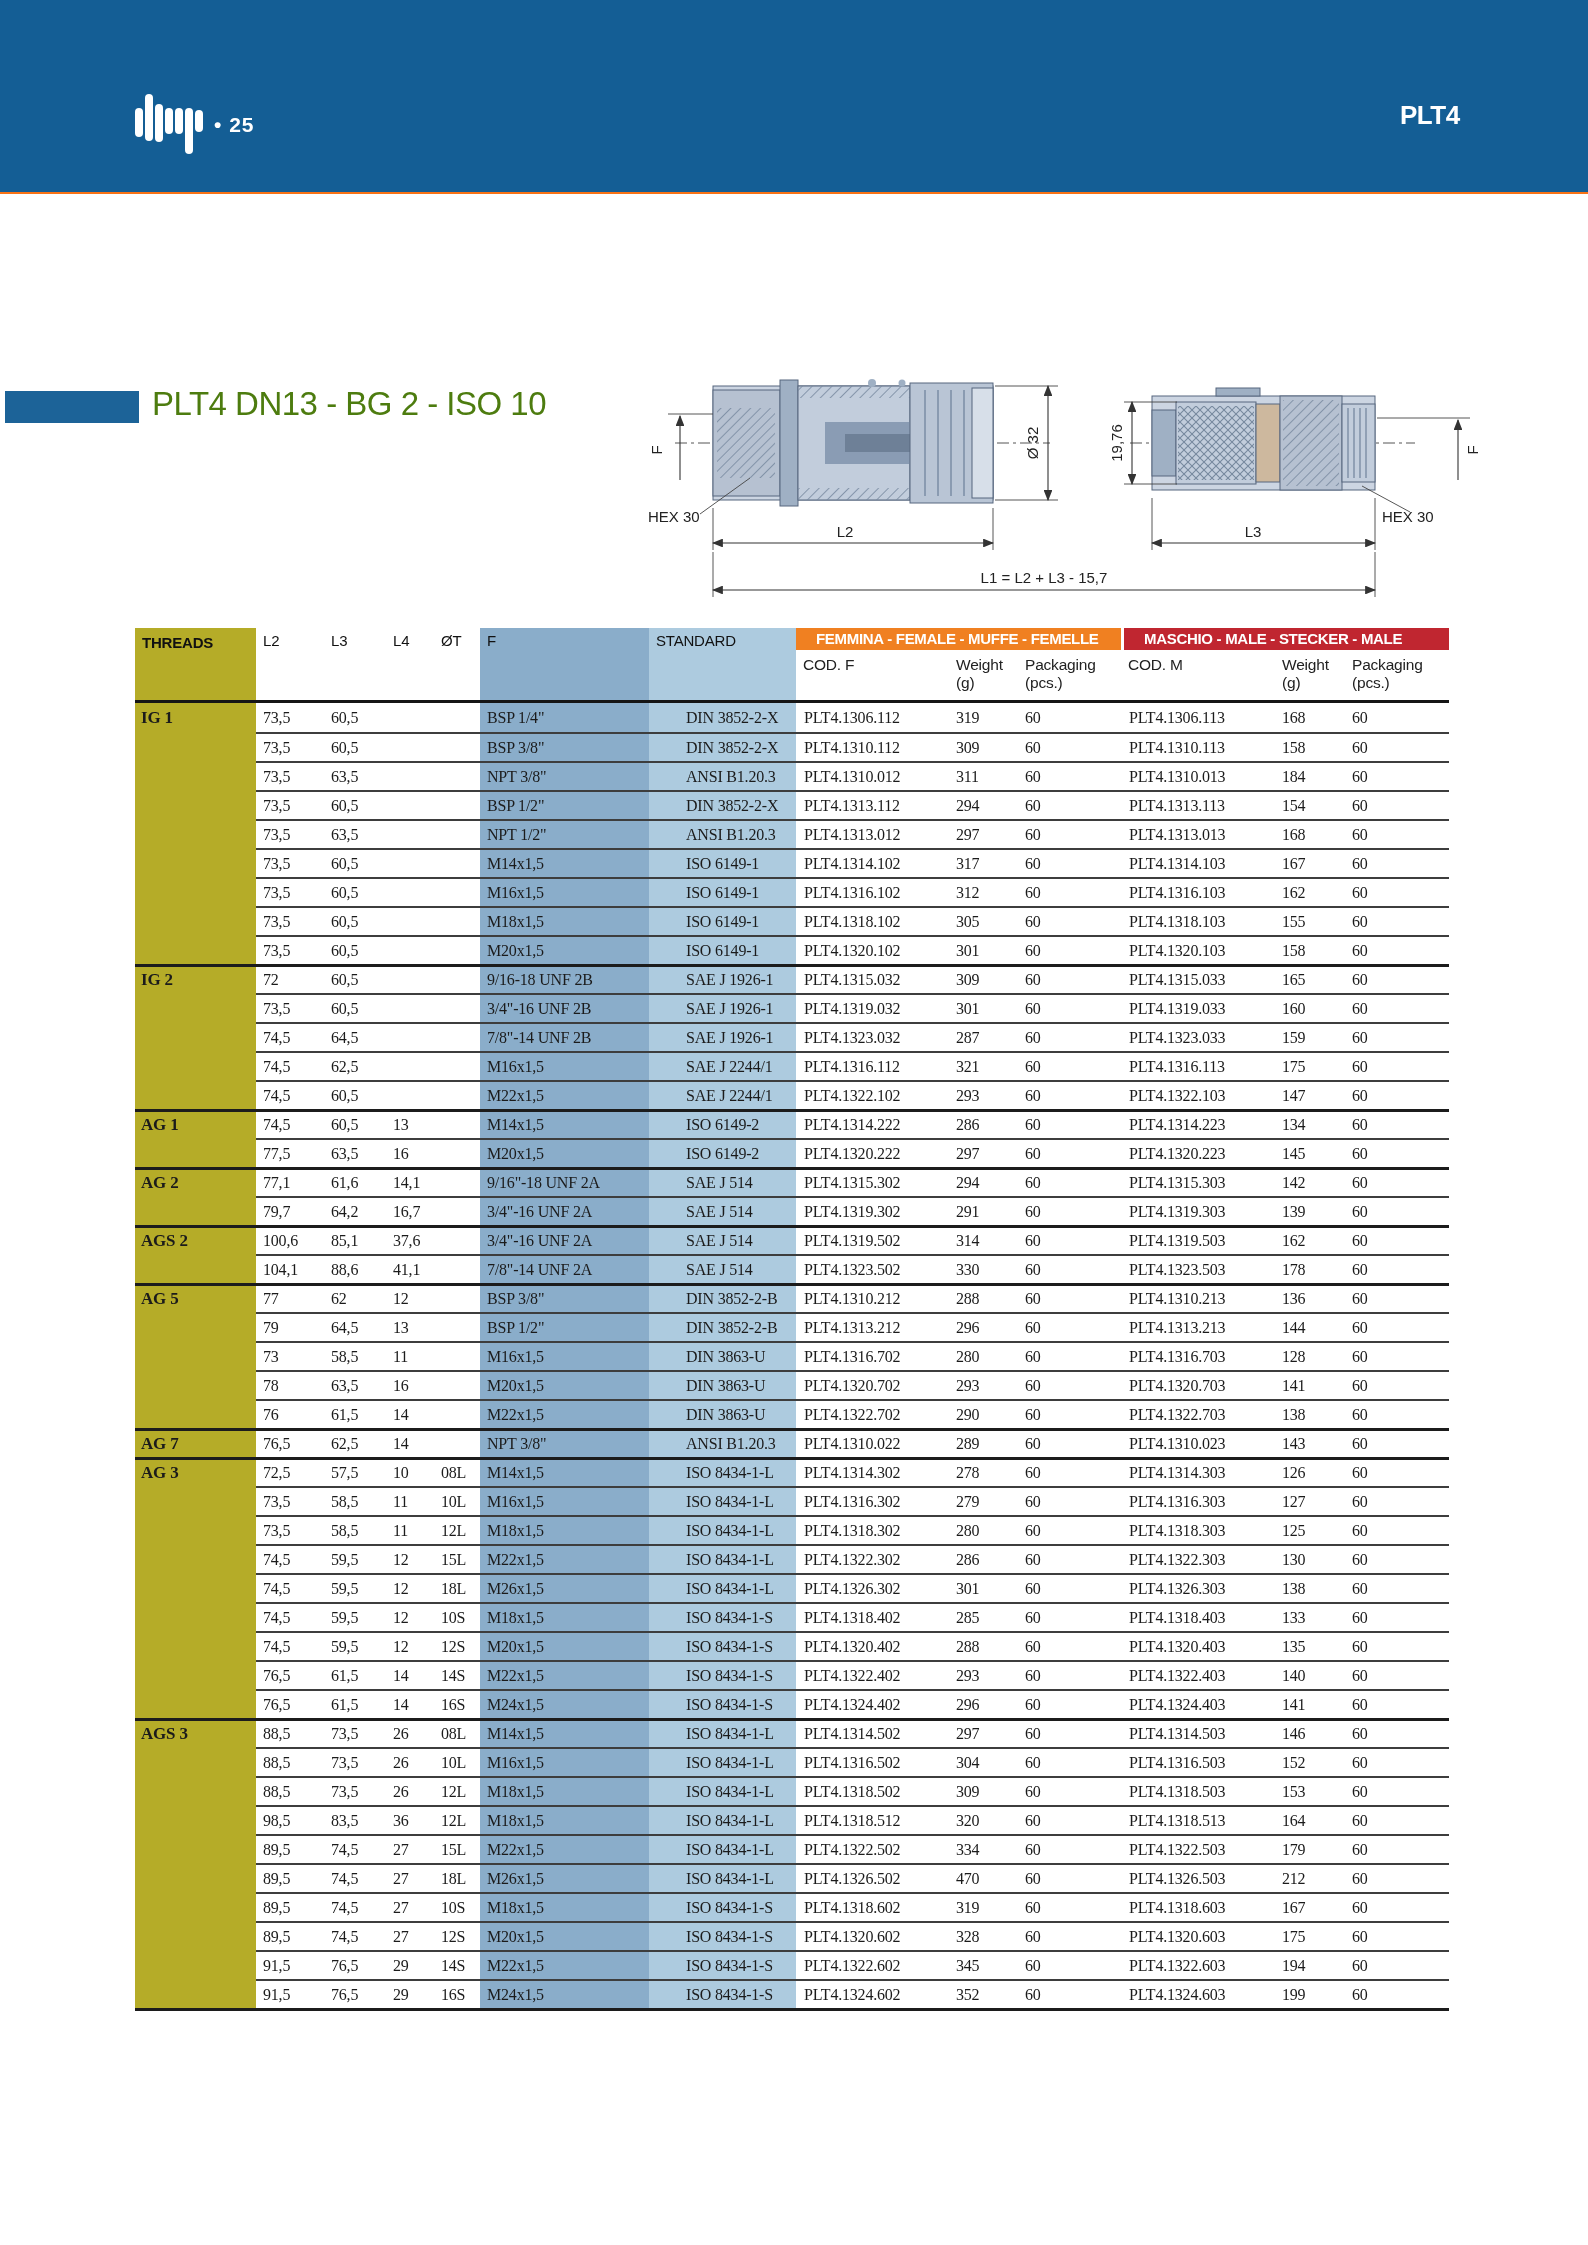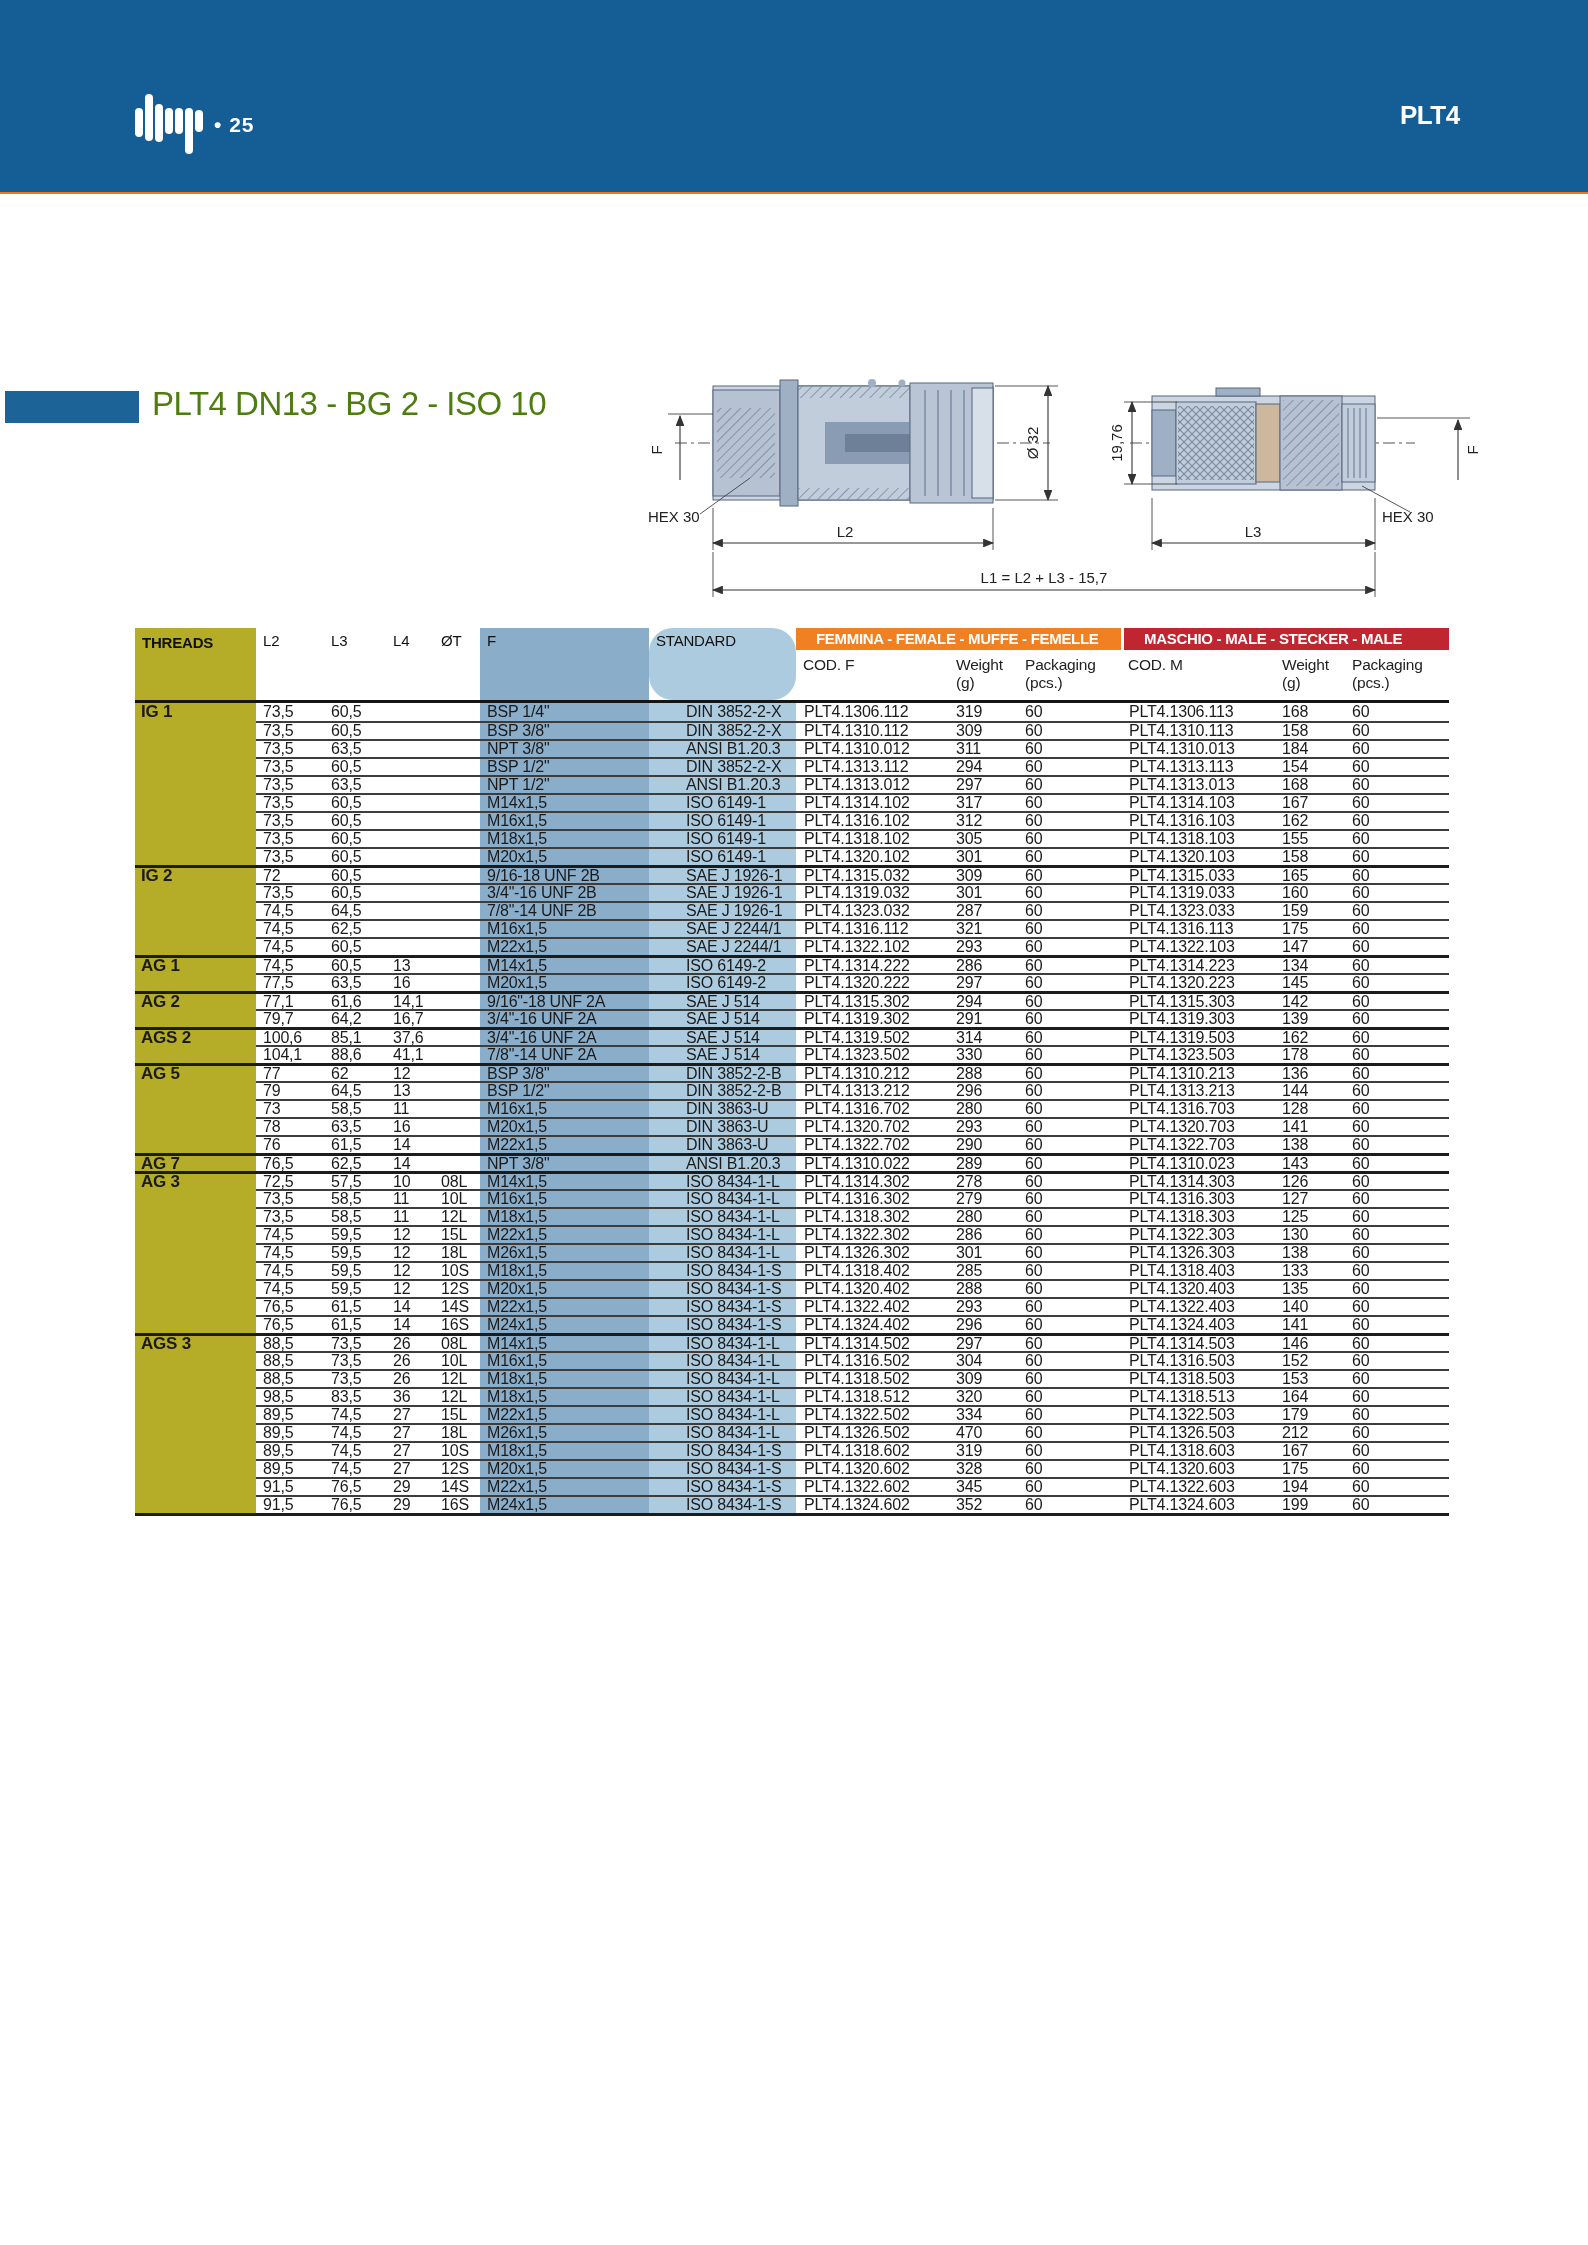--- a/index.html
+++ b/index.html
@@ -27,30 +27,30 @@
   .part{stroke:#56667e;stroke-width:1;}
 
   
   .dtable{position:absolute;left:135px;top:628px;width:1314px;font-size:16px;letter-spacing:-0.2px;}
   .grid{display:grid;grid-template-columns:121px 68px 62px 48px 46px 169px 147px 153px 69px 103px 154px 70px 104px;}
   .thead{grid-template-rows:22px 50px;border-bottom:3px solid #151515;}
   .hc{padding:4px 0 0 7px;font-size:15px;color:#111;line-height:1.15;}
   .hc.threads{grid-row:1/3;background:var(--olive,#b5ac28);font-size:15px;font-weight:bold;padding-top:6px;}
   .hc.span2{grid-row:1/3;}
   .hc.fcol{grid-row:1/3;background:var(--f-column-blue,#8aadca);}
-  .hc.std{grid-row:1/3;background:var(--standard-column-blue,#adcbdf);border-radius:24px;}
+  .hc.std{grid-row:1/3;background:var(--standard-column-blue,#adcbdf);}
   .band{grid-row:1;color:#fff;font-weight:bold;font-size:15px;letter-spacing:-0.3px;
         line-height:22px;padding-left:20px;white-space:nowrap;overflow:hidden;}
   .band.female{grid-column:8/11;background:var(--female-orange,#f08021);}
   .band.male{grid-column:11/14;background:var(--male-red,#c02630);border-left:3px solid #fff;}
   .hc.sub{grid-row:2;padding-top:6px;font-size:15.5px;color:#222;}
 
   .tbody{border-bottom:3px solid #1c1c1c;}
   .trow{display:grid;grid-template-columns:121px 68px 62px 48px 46px 169px 147px 153px 69px 103px 154px 70px 104px;
-        height:18px;}
+        height:29px;font-family:Liberation Serif, serif;}
   .cell{display:flex;align-items:center;padding-left:7px;box-sizing:border-box;
         white-space:nowrap;overflow:hidden;color:#1b1b1b;}
   .cell.c0{background:var(--olive,#b5ac28);font-weight:bold;font-size:17px;padding-left:6px;}
   .cell.c5{background:var(--f-column-blue,#8aadca);}
   .cell.c6{background:var(--standard-column-blue,#adcbdf);padding-left:37px;}
   .cell.c7,.cell.c10{padding-left:8px;}
   .trow .cell{border-top:2px solid #3d3d3d;}
   .trow:not(.gstart) .cell.c0{border-top:none;}
   .trow.gstart .cell{border-top:3px solid #1c1c1c;}
   .tbody .trow:first-child .cell{border-top:none;}

